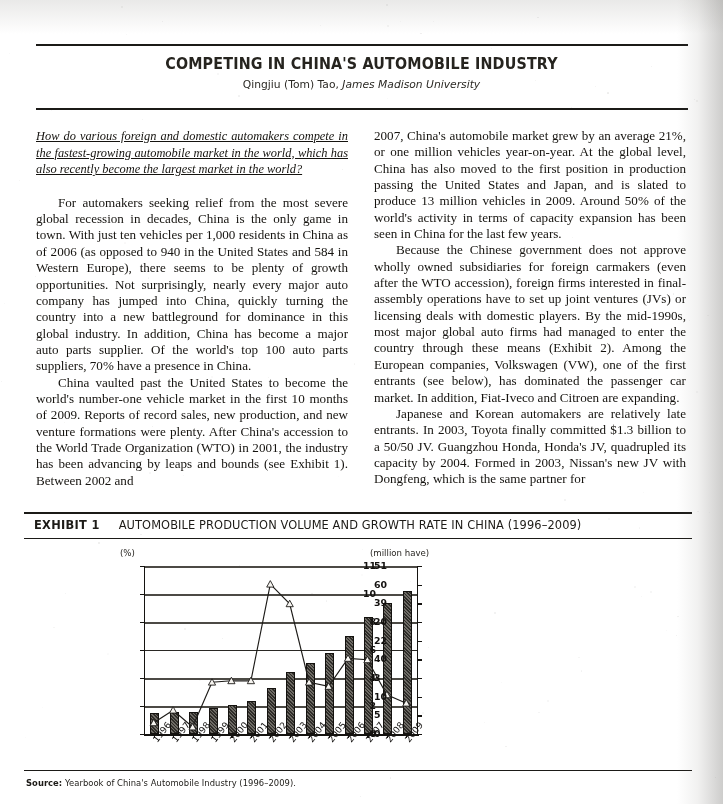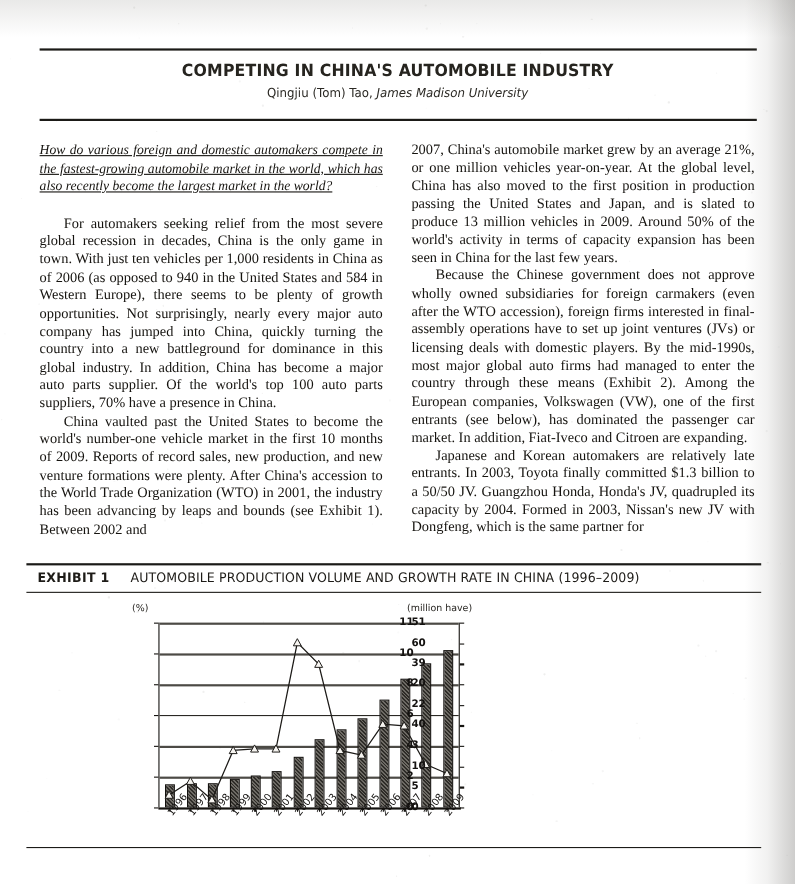--- a/index.html
+++ b/index.html
@@ -417,20 +417,24 @@
       <div class="xlabel" style="left: 253px;">2006</div>
       <div class="xtick" style="left: 275.429px;"></div>
       <div class="xlabel" style="left: 272.429px;">2007</div>
       <div class="xtick" style="left: 294.857px;"></div>
       <div class="xlabel" style="left: 291.857px;">2008</div>
       <div class="xtick" style="left: 314.286px;"></div>
       <div class="xlabel" style="left: 311.286px;">2009</div>
     </div>
 
   <div class="rule" id="rule-source"></div>
+  <div id="source-note">
+    <b>Source:</b>
+    <span>Yearbook of China's Automobile Industry (1996–2009).</span>
+  </div>
 </div>
 
 <div class="page-shade"></div>
 <div class="page-shade-top"></div>
 
 <div class="speckle" style="width: 0.680813px; height: 0.680813px; left: 131.59px; top: 152.883px; opacity: 0.66;"></div>
 <div class="speckle" style="width: 1.66005px; height: 1.66005px; left: 672.826px; top: 293.292px; opacity: 0.67;"></div>
 <div class="speckle" style="width: 1.78453px; height: 1.78453px; left: 563.87px; top: 499.128px; opacity: 0.51;"></div>
 <div class="speckle" style="width: 1.2675px; height: 1.2675px; left: 340.233px; top: 347.672px; opacity: 0.49;"></div>
 <div class="speckle" style="width: 0.713294px; height: 0.713294px; left: 468.299px; top: 475.919px; opacity: 0.62;"></div>

